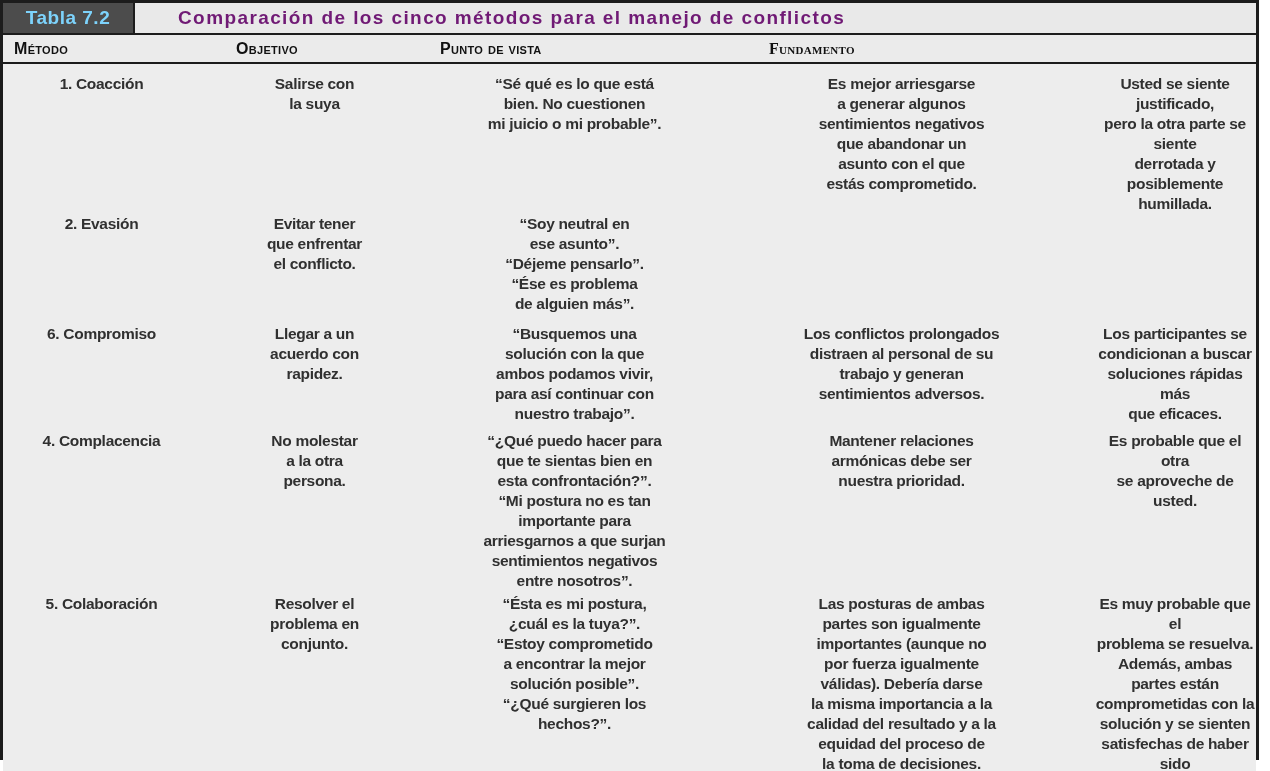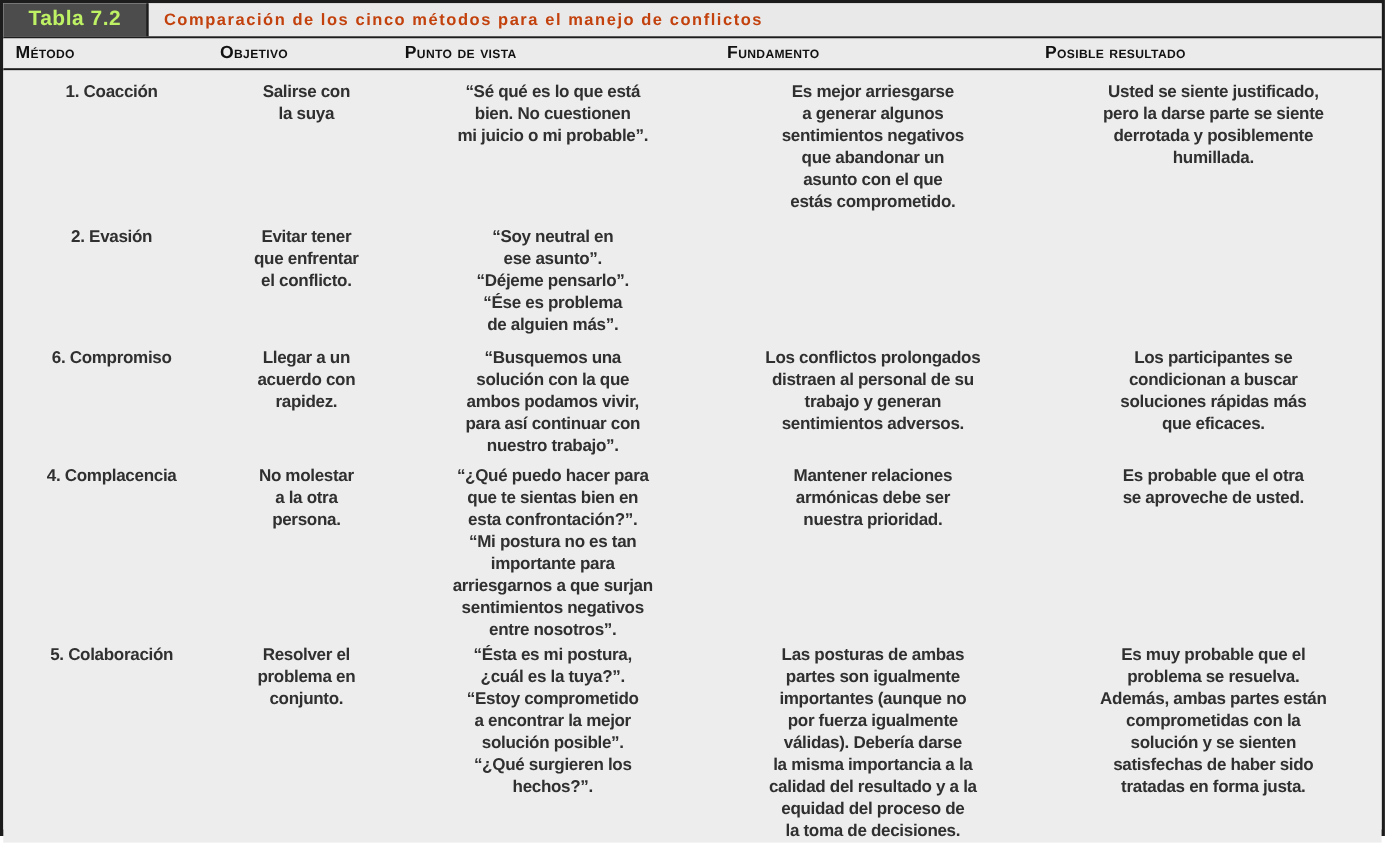--- a/index.html
+++ b/index.html
@@ -22,59 +22,60 @@
   
   .title-row{
     display:flex;
     height:30px;
     border-bottom:2px solid #1c1c1c;
     background:#e9e9e9;
   }
   .badge{
     width:130px;
     background:#4c4c4c;
-    color:#bef264;
+    color:#7dd3fc;
     font-weight:bold;
     font-size:19px;
     letter-spacing:.5px;
     display:flex;align-items:center;justify-content:center;
     flex:0 0 auto;
     border-right:2px solid #1c1c1c;
   }
   .title-text{
     display:flex;align-items:center;
-    padding-left:14px;
-    font-weight:bold;
-    font-size:15px;
+    padding-left:43px;
+    font-weight:bold;
+    font-size:19px;
     letter-spacing:1.4px;
-    color:#c2410c;
+    color:#701a75;
     white-space:nowrap;
   }
   
   .grid{
     display:grid;
     grid-template-columns:186px 168px 280px 302px 1fr;
+    gap:36px;
   }
   
   .header-row{
     height:27px;
     align-items:center;
     border-bottom:2px solid #1c1c1c;
     background:#ebebeb;
   }
   .hcell{
     font-weight:bold;
     font-variant:small-caps;
     font-size:16px;
     letter-spacing:.3px;
     color:#111111;
     padding-left:11px;
     white-space:nowrap;
   }
-  .hcell.fundamento{padding-left:24px;}
+  .hcell.fundamento{padding-left:24px;font-family:Liberation Serif, serif;}
   
   .body{
     padding-top:10px;
     background:#ededed;
     text-align:center;
   }
   .trow{align-items:start;}
   .trow.r1{min-height:132px;}
   .trow.r2{min-height:110px;}
   .trow.r3{min-height:107px;}
@@ -98,40 +99,39 @@
     <div class="title-row">
       <div class="badge">Tabla 7.2</div>
       <div class="title-text">Comparación de los cinco métodos para el manejo de conflictos</div>
     </div>
 
     <div class="grid header-row">
       <div class="hcell">Método</div>
       <div class="hcell">Objetivo</div>
       <div class="hcell">Punto de vista</div>
       <div class="hcell fundamento">Fundamento</div>
-      <div class="hcell">Posible resultado</div>
     </div>
 
     <div class="body">
 
       <div class="grid trow r1">
         <div class="cell">1. Coacción</div>
         <div class="cell">Salirse con
 la suya</div>
         <div class="cell">“Sé qué es lo que está
 bien. No cuestionen
 mi juicio o mi probable”.</div>
         <div class="cell">Es mejor arriesgarse
 a generar algunos
 sentimientos negativos
 que abandonar un
 asunto con el que
 estás comprometido.</div>
         <div class="cell">Usted se siente justificado,
-pero la darse parte se siente
+pero la otra parte se siente
 derrotada y posiblemente
 humillada.</div>
       </div>
 
       <div class="grid trow r2">
         <div class="cell">2. Evasión</div>
         <div class="cell">Evitar tener
 que enfrentar
 el conflicto.</div>
         <div class="cell">“Soy neutral en

